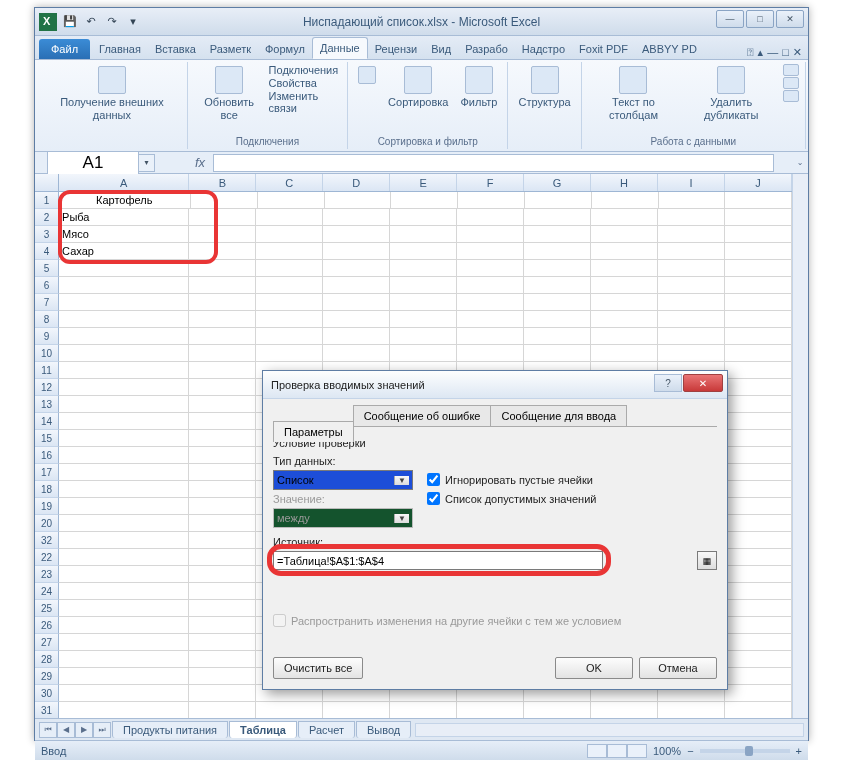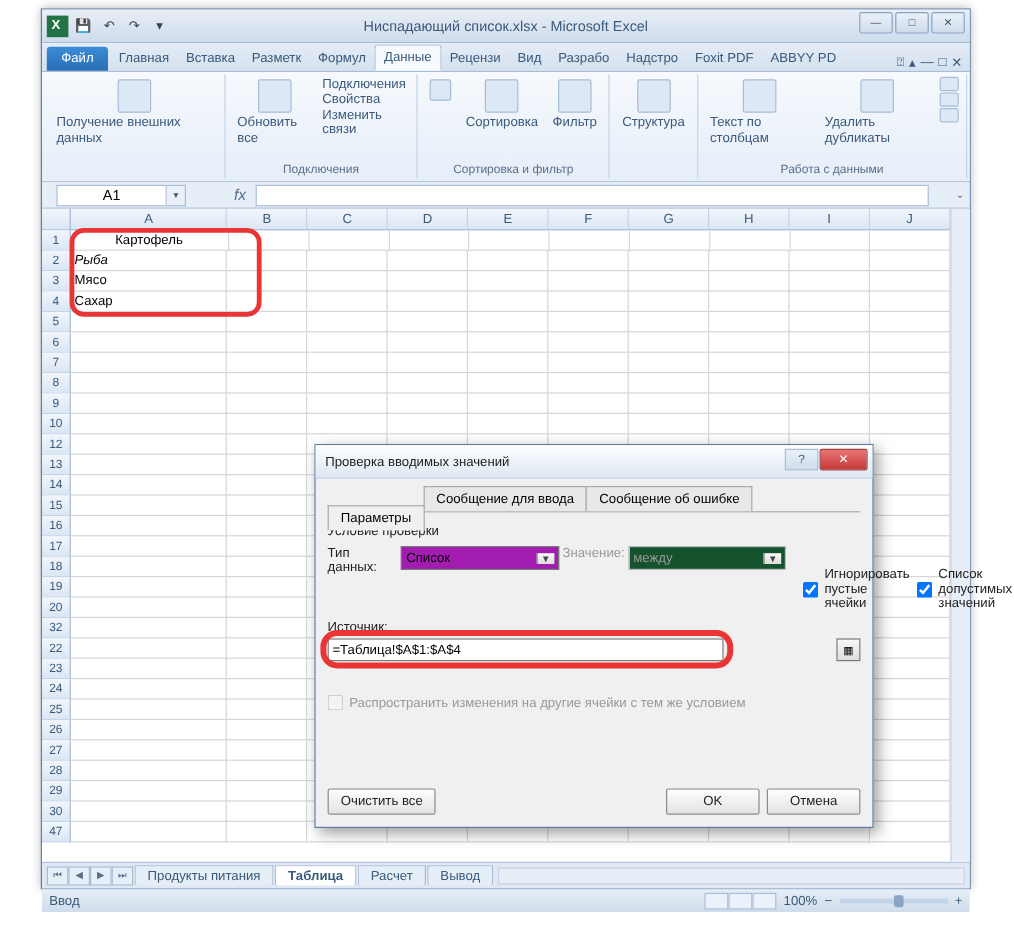--- a/index.html
+++ b/index.html
@@ -14,26 +14,26 @@
 .win-controls{position:absolute;right:4px;top:2px;display:flex;gap:2px}
 .win-btn{width:28px;height:18px;border:1px solid #8aa4c4;background:linear-gradient(#eaf1fa,#cfdceb);display:flex;align-items:center;justify-content:center;font-size:9px;color:#456;border-radius:2px}
 .ribbon-tabs{height:24px;background:linear-gradient(#e4ecf6,#d5e1ef);display:flex;align-items:flex-end;padding-left:4px;border-bottom:1px solid #a8bcd6}
 .file-tab{background:linear-gradient(#3b8cd6,#2a6fb5);color:#fff;padding:4px 12px;border-radius:3px 3px 0 0;font-size:11px;margin-right:2px}
 .rtab{padding:4px 7px;color:#3a5a7b;font-size:11px;cursor:pointer}
 .rtab.active{background:#f6f9fd;border:1px solid #a8bcd6;border-bottom:1px solid #f6f9fd;border-radius:3px 3px 0 0}
 .ribbon-help{position:absolute;right:6px;display:flex;gap:4px;color:#3a5a7b}
 .ribbon-body{height:92px;background:linear-gradient(#f6f9fd,#e6eef8);border-bottom:1px solid #a8bcd6;display:flex;padding:2px}
 .rgroup{border-right:1px solid #c4d4e8;padding:2px 6px;display:flex;flex-direction:column;justify-content:space-between;align-items:center}
 .rgroup-label{font-size:10px;color:#5a6f8c;text-align:center;margin-top:auto;padding-top:2px}
-.rbig{display:flex;flex-direction:column;align-items:center;gap:2px;padding:2px 4px;color:#3a5a7b;font-size:10px;line-height:1.15}
+.rbig{display:flex;flex-direction:column;align-items:center;gap:2px;padding:2px 4px;color:#3a5a7b;text-align:center;font-size:10px;line-height:1.15}
 .rbig-icon{width:28px;height:28px;background:#dce8f6;border:1px solid #a8bcd6;border-radius:2px}
 .rsmalls{display:flex;flex-direction:column;gap:1px;font-size:10px;color:#3a5a7b}
 .rgroup-row{display:flex;gap:4px;align-items:flex-start}
 .namebox-row{height:22px;background:#e6eef8;border-bottom:1px solid #a8bcd6;display:flex;align-items:center}
-.namebox{width:92px;margin-left:12px;background:#fff;border:1px solid #a8bcd6;padding:1px 6px;font-size:12px;text-align:center}
+.namebox{width:92px;margin-left:12px;background:#fff;border:1px solid #a8bcd6;padding:1px 6px;font-size:17px;text-align:center}
 .nb-dd{width:16px;height:18px;border:1px solid #a8bcd6;border-left:none;background:#eaf1fa;display:flex;align-items:center;justify-content:center;font-size:8px;color:#456}
 .fx-icon{margin:0 8px 0 40px;color:#5a6f8c;font-style:italic;font-size:13px}
 .formula-bar{flex:1;height:18px;background:#fff;border:1px solid #a8bcd6;margin-right:18px}
 .formula-expand{width:16px;height:22px;display:flex;align-items:center;justify-content:center;color:#5a6f8c;font-size:8px}
 .sheet-area{position:relative;height:544px;background:#fff;overflow:hidden}
 .col-headers{display:flex;height:18px;background:linear-gradient(#f2f6fc,#dbe6f4);border-bottom:1px solid #9eb6d4;position:absolute;left:0;top:0;right:16px}
 .corner{width:26px;border-right:1px solid #9eb6d4;background:linear-gradient(#f2f6fc,#dbe6f4)}
 .col-h{width:72px;border-right:1px solid #c4d4e8;text-align:center;font-size:11px;color:#3a5a7b;line-height:18px}
 .grid-body{position:absolute;left:0;top:18px;right:16px;bottom:0}
 .row{display:flex;height:17px}
@@ -59,34 +59,34 @@
 .dlg-title{height:28px;background:linear-gradient(#fdfefe,#dde7f3);border-bottom:1px solid #c4d4e8;display:flex;align-items:center;padding:0 8px;font-size:12px;color:#222;position:relative}
 .dlg-controls{position:absolute;right:4px;top:3px;display:flex;gap:1px}
 .dlg-help{width:28px;height:18px;border:1px solid #a8bcd6;background:linear-gradient(#eaf1fa,#cfdceb);display:flex;align-items:center;justify-content:center;font-size:10px;color:#456}
 .dlg-close{width:40px;height:18px;background:linear-gradient(#e97575,#c83939);border:1px solid #a04040;display:flex;align-items:center;justify-content:center;color:#fff;font-size:10px;border-radius:2px}
 .dlg-body{padding:6px 10px 10px}
 .dlg-tabs{display:flex;border-bottom:1px solid #aaa;margin-bottom:10px}
 .dlg-tab{padding:4px 10px;border:1px solid #aaa;border-bottom:none;background:#e8e8e8;font-size:11px;margin-right:-1px}
 .dlg-tab.active{background:#f0f0f0;position:relative;top:16px}
 .dlg-group-label{font-size:11px;margin-bottom:6px;color:#222}
 .dlg-row{display:flex;gap:14px;margin-bottom:8px}
-.dlg-col{display:flex;flex-direction:row;gap:3px}
+.dlg-col{display:flex;flex-direction:column;gap:3px}
 .dlg-label{font-size:11px;color:#222}
 .dlg-label.disabled{color:#999}
-.dlg-select{width:140px;height:20px;border:1px solid #7a7a7a;background:#a21caf;display:flex;align-items:center;justify-content:space-between;padding:0 3px;font-size:11px}
+.dlg-select{width:140px;height:20px;border:1px solid #7a7a7a;background:#1d4ed8;display:flex;align-items:center;justify-content:space-between;padding:0 3px;font-size:11px}
 .dlg-select.disabled{background:#14532d;color:#999;border-color:#bbb}
 .dlg-dd{width:15px;text-align:center;font-size:8px;color:#444;border-left:1px solid #aaa;background:linear-gradient(#f8f8f8,#ddd)}
 .dlg-check{display:flex;align-items:center;gap:5px;font-size:11px;color:#222}
 .dlg-check input{width:13px;height:13px}
 .dlg-source{margin-top:4px}
 .dlg-source-wrap{position:relative;margin-top:3px}
 .dlg-source-input{width:330px;height:19px;border:1px solid #7a7a7a;background:#fff;padding:0 3px;font-size:11px;font-family:inherit}
 .dlg-source-pick{position:absolute;right:0;top:0;width:20px;height:19px;border:1px solid #7a7a7a;background:linear-gradient(#f8f8f8,#ddd);display:flex;align-items:center;justify-content:center;font-size:9px}
 .highlight-2{position:absolute;left:-6px;top:-7px;width:344px;height:32px;border:5px solid #e93535;border-radius:14px;pointer-events:none}
-.dlg-propagate{margin-top:28px;display:flex;align-items:center;gap:5px;font-size:11px;color:#999}
+.dlg-propagate{margin-top:44px;display:flex;align-items:center;gap:5px;font-size:11px;color:#999}
 .dlg-buttons{position:absolute;bottom:10px;left:10px;right:10px;display:flex;justify-content:space-between}
 .dlg-btn{min-width:78px;height:22px;border:1px solid #8a8a8a;background:linear-gradient(#fdfdfd,#e3e3e3);font-size:11px;color:#222;padding:0 10px;border-radius:2px}
 .dlg-btn-group{display:flex;gap:6px}
 </style>
 </head>
 <body>
 
 <div class="window">
   <div class="titlebar">
     <div class="excel-icon"></div>
@@ -224,21 +224,21 @@
           <div class="cell"></div>
           <div class="cell"></div>
           <div class="cell"></div>
           <div class="cell"></div>
           <div class="cell"></div>
           <div class="cell"></div>
           <div class="cell"></div>
         </div>
         <div class="row">
           <div class="row-h">2</div>
-          <div class="cell" style="width: 140px; font-style: italic;">Рыба</div>
+          <div class="cell" style="width: 140px;">Рыба</div>
           <div class="cell"></div>
           <div class="cell"></div>
           <div class="cell"></div>
           <div class="cell"></div>
           <div class="cell"></div>
           <div class="cell"></div>
           <div class="cell"></div>
           <div class="cell"></div>
           <div class="cell"></div>
         </div>
@@ -340,20 +340,33 @@
           <div class="cell"></div>
           <div class="cell"></div>
           <div class="cell"></div>
           <div class="cell"></div>
           <div class="cell"></div>
           <div class="cell"></div>
           <div class="cell"></div>
           <div class="cell"></div>
         </div>
         <div class="row">
+          <div class="row-h">11</div>
+          <div class="cell" style="width: 140px;"></div>
+          <div class="cell"></div>
+          <div class="cell"></div>
+          <div class="cell"></div>
+          <div class="cell"></div>
+          <div class="cell"></div>
+          <div class="cell"></div>
+          <div class="cell"></div>
+          <div class="cell"></div>
+          <div class="cell"></div>
+        </div>
+        <div class="row">
           <div class="row-h">12</div>
           <div class="cell" style="width: 140px;"></div>
           <div class="cell"></div>
           <div class="cell"></div>
           <div class="cell"></div>
           <div class="cell"></div>
           <div class="cell"></div>
           <div class="cell"></div>
           <div class="cell"></div>
           <div class="cell"></div>
@@ -587,21 +600,21 @@
           <div class="cell"></div>
           <div class="cell"></div>
           <div class="cell"></div>
           <div class="cell"></div>
           <div class="cell"></div>
           <div class="cell"></div>
           <div class="cell"></div>
           <div class="cell"></div>
         </div>
         <div class="row">
-          <div class="row-h">47</div>
+          <div class="row-h">31</div>
           <div class="cell" style="width: 140px;"></div>
           <div class="cell"></div>
           <div class="cell"></div>
           <div class="cell"></div>
           <div class="cell"></div>
           <div class="cell"></div>
           <div class="cell"></div>
           <div class="cell"></div>
           <div class="cell"></div>
           <div class="cell"></div>
@@ -646,22 +659,22 @@
     <div class="dlg-title">
       <span>Проверка вводимых значений</span>
       <div class="dlg-controls">
         <div class="dlg-help">?</div>
         <div class="dlg-close">✕</div>
       </div>
     </div>
     <div class="dlg-body">
       <div class="dlg-tabs">
         <div class="dlg-tab active">Параметры</div>
+        <div class="dlg-tab">Сообщение об ошибке</div>
         <div class="dlg-tab">Сообщение для ввода</div>
-        <div class="dlg-tab">Сообщение об ошибке</div>
       </div>
       <div class="dlg-group-label">Условие проверки</div>
       <div class="dlg-row">
         <div class="dlg-col">
           <div class="dlg-label">Тип данных:</div>
           <div class="dlg-select">
               <span>Список</span>
               <span class="dlg-dd">▼</span>
             </div>
           <div class="dlg-label disabled">Значение:</div>

